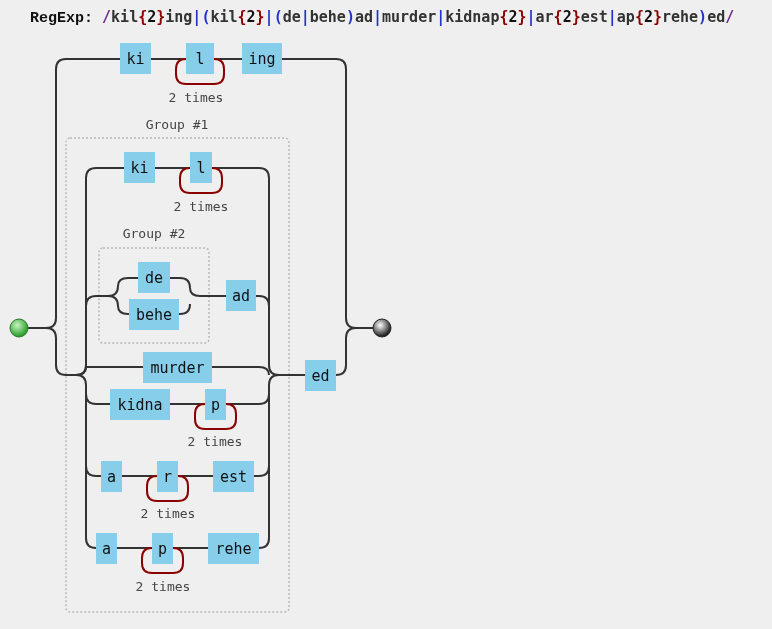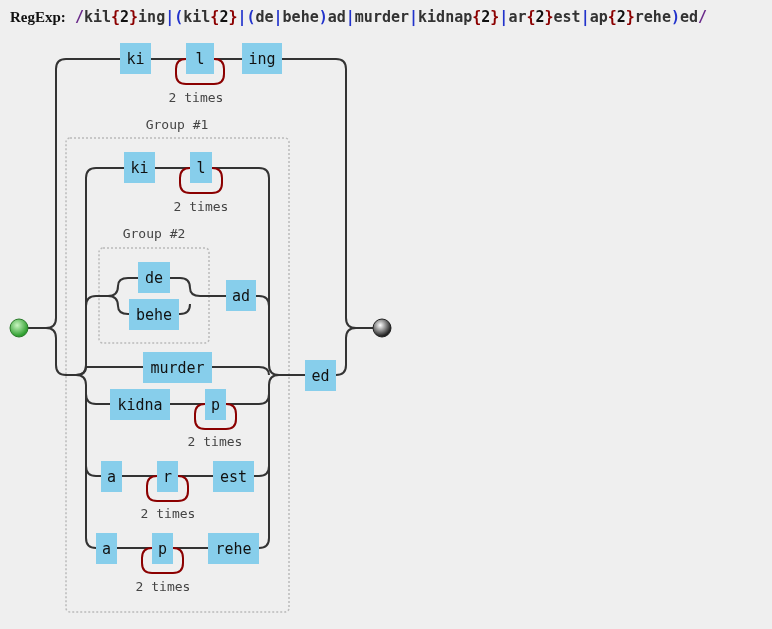--- a/index.html
+++ b/index.html
@@ -1,18 +1,18 @@
 <!DOCTYPE html>
 <html><head>
 <meta charset="utf-8">
 <style>
   html,body{margin:0;padding:0;background:#efefef;}
   body{width:772px;height:629px;overflow:hidden;position:relative;font-family:"DejaVu Sans Mono","Liberation Mono",monospace;}
   #header{position:absolute;left:10px;top:8px;font-size:15px;font-weight:bold;white-space:nowrap;color:#222;}
-  #header .lbl{font-family:Liberation Serif, serif;color:#111;}
+  #header .lbl{font-family:Liberation Mono, monospace;color:#111;margin-left:20px;}
   #header .slash{color:#6a2a8a;}
   #header .lit{color:#333;}
   #header .q{color:#8b0000;}
   #header .qn{color:#111;}
   #header .pipe,#header .par{color:#2233cc;}
   svg{position:absolute;left:0;top:0;}
   .rail{fill:none;stroke:#333;stroke-width:2;}
   .loop{fill:none;stroke:#8b0000;stroke-width:2;}
   .box{fill:#87ceeb;}
   .lit-text{font-family:"DejaVu Sans Mono","Liberation Mono",monospace;font-size:15px;fill:#111;text-anchor:middle;dominant-baseline:central;}

